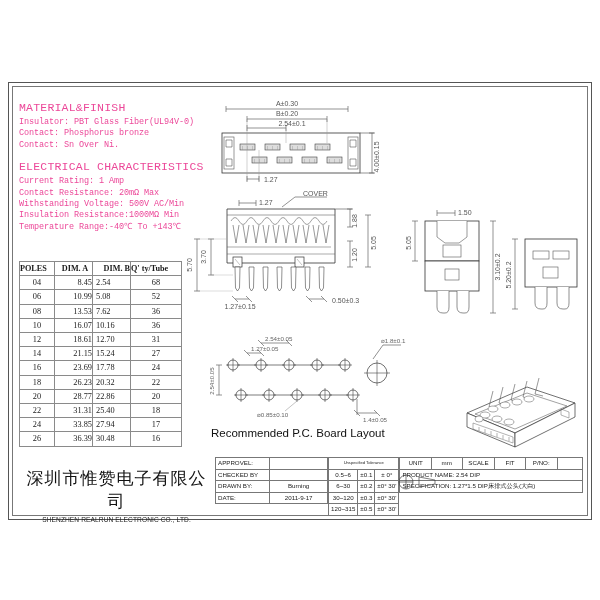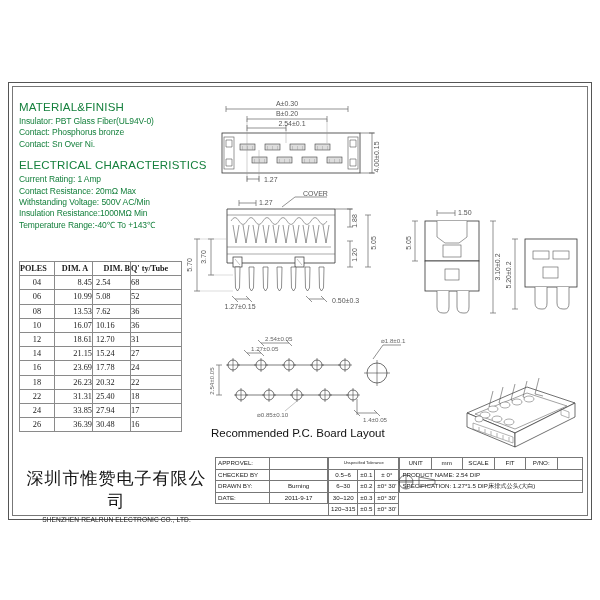--- a/index.html
+++ b/index.html
@@ -1,37 +1,37 @@
 <!DOCTYPE html>
 <html><head>
 <meta charset="utf-8">
 <style>
   html,body{margin:0;padding:0;background:#fff;}
   body{width:600px;height:600px;font-family:"Liberation Serif",serif;color:#111;overflow:hidden;}
   #sheet{position:absolute;left:8px;top:82px;width:584px;height:438px;box-sizing:border-box;
          border:1px solid #555;background:#fff;}
   #sheet:before{content:"";position:absolute;left:3px;top:3px;right:3px;bottom:3px;border:1px solid #777;pointer-events:none;}
   .abs{position:absolute;}
-  .txt{font-family:Liberation Sans, sans-serif;color:#15803d;white-space:nowrap;}
+  .txt{font-family:Liberation Mono, monospace;color:#ec4899;white-space:nowrap;}
 
   
   #specs{left:10px;top:18px;width:200px;}
   .sec-title{font-size:11.5px;letter-spacing:.2px;margin-bottom:3px;}
   .sec-line{font-size:8.5px;line-height:11.4px;letter-spacing:-.1px;}
   .gap{height:9px;}
 
   
   #poles{left:10px;top:178px;border-collapse:collapse;}
   #poles td,#poles th{border:1px solid #8a8a8a;font-size:8.3px;font-family:"Liberation Serif",serif;
       padding:0;height:13.2px;line-height:13.2px;font-weight:normal;color:#1a1a1a;}
   #poles th{font-weight:bold;font-size:8.2px;text-align:left;}
   .c-poles{width:34px;text-align:center;}
   .c-a{width:34px;padding-left:3px !important;text-align:right;}
   .c-b{width:34px;padding-left:3px !important;text-align:left;}
-  .c-q{width:50px;}
+  .c-q{width:50px;text-align:center;}
 
   
   .dim{font-size:7px;fill:#555;font-family:"Liberation Sans",sans-serif;}
   .dim6{font-size:6.2px;fill:#666;font-family:"Liberation Sans",sans-serif;}
   svg{display:block;overflow:visible;}
 
   
   #company{left:10px;top:384px;width:195px;text-align:center;}
   .cn{font-size:17px;font-family:"DejaVu Sans",sans-serif;letter-spacing:1px;color:#111;}
   .en{font-size:6.6px;font-family:"Liberation Sans",sans-serif;letter-spacing:.1px;color:#222;margin-top:3px;}
@@ -118,20 +118,26 @@
           <td class="c-b">17.78</td>
           <td class="c-q">24</td>
         </tr>
         <tr>
           <td class="c-poles">18</td>
           <td class="c-a">26.23</td>
           <td class="c-b">20.32</td>
           <td class="c-q">22</td>
         </tr>
         <tr>
+          <td class="c-poles">20</td>
+          <td class="c-a">28.77</td>
+          <td class="c-b">22.86</td>
+          <td class="c-q">20</td>
+        </tr>
+        <tr>
           <td class="c-poles">22</td>
           <td class="c-a">31.31</td>
           <td class="c-b">25.40</td>
           <td class="c-q">18</td>
         </tr>
         <tr>
           <td class="c-poles">24</td>
           <td class="c-a">33.85</td>
           <td class="c-b">27.94</td>
           <td class="c-q">17</td>

